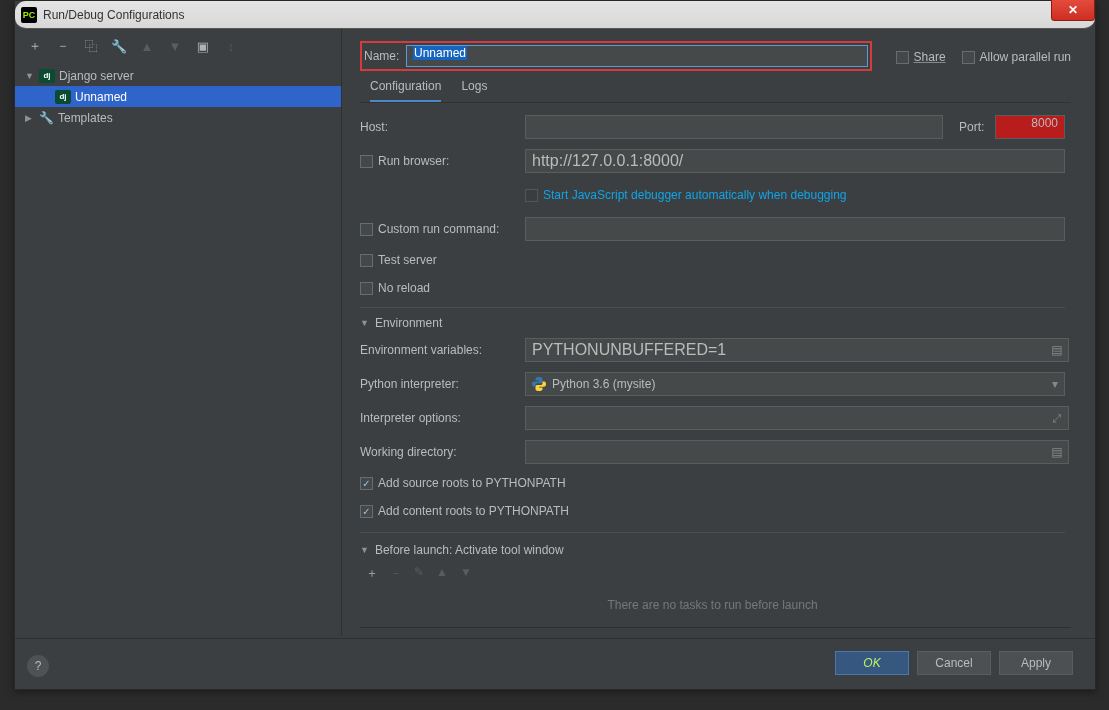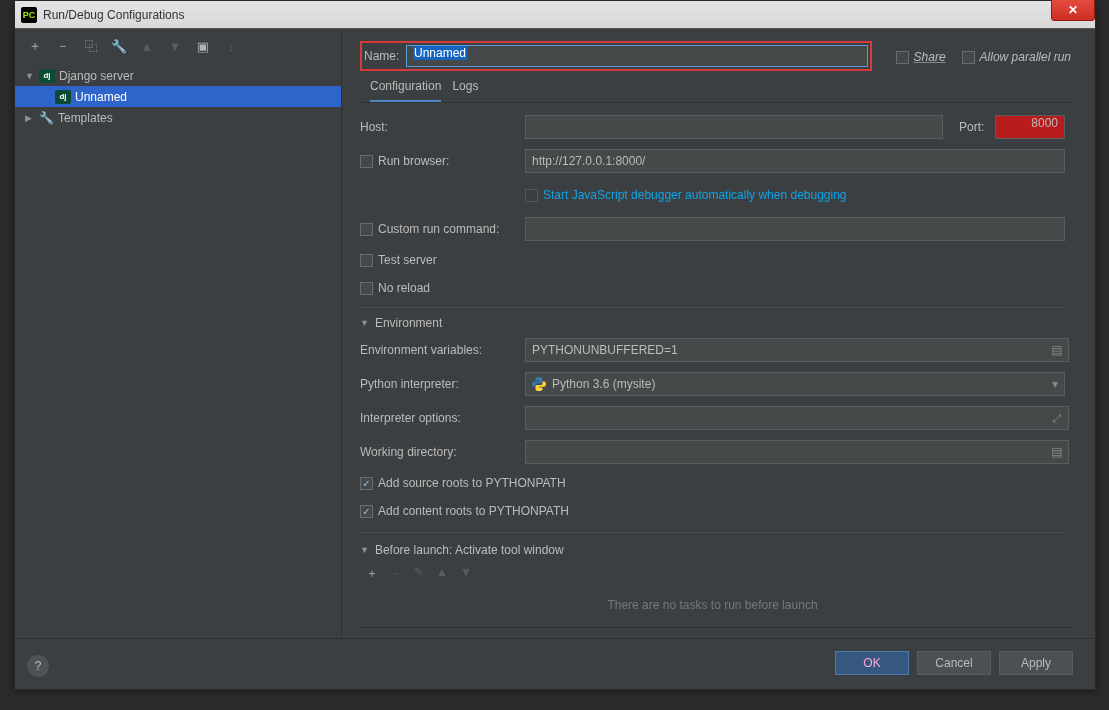--- a/index.html
+++ b/index.html
@@ -1,18 +1,18 @@
 <!DOCTYPE html>
 <html><head>
 <meta charset="utf-8">
 <style>
   * { box-sizing: border-box; margin:0; padding:0; }
   body { background:#2b2b2b; font-family:"Segoe UI",Arial,sans-serif; font-size:12px; color:#bbbbbb; width:1109px; height:710px; overflow:hidden; position:relative; }
   .dialog { position:absolute; top:0; left:14px; width:1082px; height:690px; background:#3c3f41; border:1px solid #282828; box-shadow:0 2px 8px rgba(0,0,0,0.4); }
-  .titlebar { height:28px; background:linear-gradient(#e4e4e4,#d8d8d8); border-bottom:1px solid #555; display:flex; align-items:center; padding-left:6px; color:#333; position:relative; }
+  .titlebar { height:28px; background:linear-gradient(#e4e4e4,#d8d8d8); border-bottom:1px solid #555; display:flex; align-items:center; padding-left:6px; color:#333; position:relative;border-radius:11px; }
   .pc-badge { width:16px; height:16px; background:#000; color:#9fef00; font-size:9px; font-weight:bold; display:flex; align-items:center; justify-content:center; border-radius:2px; margin-right:6px; }
   .titlebar-text { font-size:12px; color:#333; }
   .win-close { position:absolute; right:0; top:-2px; width:44px; height:22px; background:linear-gradient(#e34b3d,#cd2f22); color:#fff; display:flex; align-items:center; justify-content:center; border-radius:0 0 3px 3px; font-size:12px; font-weight:bold; border:1px solid #8b1a10; }
   .dialog-body { display:flex; height:607px; }
   .sidebar { width:327px; background:#3c3f41; border-right:1px solid #2d2f30; display:flex; flex-direction:column; }
   .toolbar { height:34px; display:flex; align-items:center; padding-left:12px; gap:12px; color:#afb1b3; }
   .tb-icon { width:16px; height:16px; display:flex; align-items:center; justify-content:center; font-size:13px; color:#afb1b3; cursor:pointer; }
   .tb-icon.dim { color:#5a5c5d; }
   .tree { flex:1; padding-top:2px; }
   .tree-row { display:flex; align-items:center; height:21px; padding-left:10px; gap:4px; cursor:pointer; }
@@ -22,35 +22,35 @@
   .tree-label { color:#bbbbbb; }
   .tree-row.selected .tree-label { color:#fff; }
   .wrench { color:#afb1b3; }
 
   .main { flex:1; display:flex; flex-direction:column; padding:16px 24px 8px 18px; position:relative; }
   .name-row { display:flex; align-items:center; height:24px; margin-bottom:10px; gap:10px; }
   .name-row .lbl { width:42px; }
   .name-input-wrap { flex:1; position:relative; border:2px solid #d73a3a; padding:2px; height:30px; display:flex; align-items:center; margin-top:-3px; }
   .name-input { flex:1; height:22px; background:#45494a; border:1px solid #5e9bd6; color:#fff; padding:0 6px; font-size:12px; }
   .name-input .sel { background:#1565c0; padding:0 1px; display:inline-block; }
-  .share-block { display:flex; align-items:center; gap:16px; margin-left:14px;font-style:italic; }
+  .share-block { display:flex; align-items:center; gap:16px; margin-left:14px; }
   .chk { display:flex; align-items:center; gap:5px; cursor:pointer; }
   .chk-box { width:13px; height:13px; border:1px solid #6b6b6b; background:#43494a; display:flex; align-items:center; justify-content:center; color:#a0c0e8; font-size:10px; }
   .chk-box.checked::after { content:"✓"; }
   .chk-label { color:#bbbbbb; }
   .chk-label.u { text-decoration:underline; text-decoration-color:#888; }
 
-  .tabs { display:flex; gap:11px; border-bottom:1px solid #323232; height:24px; padding-left:10px; margin-bottom:10px; }
+  .tabs { display:flex; gap:20px; border-bottom:1px solid #323232; height:24px; padding-left:10px; margin-bottom:10px; }
   .tab { color:#bbbbbb; padding-bottom:4px; cursor:pointer; }
   .tab.active { border-bottom:2px solid #4a88c7; }
 
   .form-area { flex:1; overflow:hidden; border:1px solid #2d2f30; border-top:none; border-left:none; border-right:none; padding-right:6px; }
   .frow { display:flex; align-items:center; min-height:28px; margin-bottom:6px; }
   .flabel { width:165px; color:#bbbbbb; }
-  .finput { flex:1; height:24px; background:#45494a; border:1px solid #5a5d5e; color:#bbbbbb; padding:0 6px; font-size:12px; display:flex; align-items:center; }
+  .finput { flex:1; height:24px; background:#45494a; border:1px solid #5a5d5e; color:#bbbbbb; padding:0 6px; font-size:16px; display:flex; align-items:center; }
   .port-lbl { margin-left:16px; width:36px; }
   .port-input { width:70px; height:24px; background:#b91c1c; border:1px solid #5a5d5e; color:#bbbbbb; text-align:right; padding:0 6px; }
   .dim-text { color:#0ea5e9; }
   .section-head { display:flex; align-items:center; gap:6px; margin:8px 0 6px 0; border-top:1px solid #4a4d4f; padding-top:8px; }
   .section-caret { font-size:9px; color:#919191; }
   .folder-icon { width:16px; color:#888; text-align:center; cursor:pointer; }
   .expand-icon { width:16px; color:#888; text-align:center; cursor:pointer; font-size:11px; }
   .dropdown { flex:1; height:24px; background:#45494a; border:1px solid #5a5d5e; display:flex; align-items:center; padding:0 6px; justify-content:space-between; cursor:pointer; }
   .py-icon { display:flex; align-items:center; gap:6px; }
   .py-logo { width:14px; height:14px; }
@@ -58,21 +58,21 @@
   .before-launch { margin-top:10px; }
   .bl-head { border-top:1px solid #4a4d4f; padding-top:10px; display:flex; align-items:center; gap:6px; }
   .bl-tools { display:flex; gap:12px; margin-top:8px; padding-left:6px; }
   .bl-tool { color:#afb1b3; cursor:pointer; }
   .bl-tool.dim { color:#5a5c5d; }
   .bl-empty { height:24px; margin-top:6px; text-align:center; color:#777; display:flex; align-items:flex-end; justify-content:center; }
 
   .help-btn { position:absolute; left:12px; bottom:12px; width:22px; height:22px; border-radius:50%; background:#4e5254; color:#bbbbbb; display:flex; align-items:center; justify-content:center; cursor:pointer; font-size:12px; }
   .button-row { position:absolute; right:22px; bottom:14px; display:flex; gap:8px; }
   .btn { height:24px; width:74px; display:flex; align-items:center; justify-content:center; border:1px solid #5a5d5e; background:#4c5052; color:#bbbbbb; cursor:pointer; font-size:12px; }
-  .btn.primary { background:#365880; border-color:#4a78a8; color:#f9a8d4; }
+  .btn.primary { background:#365880; border-color:#4a78a8; color:#bef264;font-style:italic; }
   .footer-sep { position:absolute; left:0; right:0; bottom:50px; border-top:1px solid #2d2f30; }
 </style>
 </head>
 <body>
 
 <div class="dialog">
   <div class="titlebar">
     <div class="pc-badge">PC</div>
     <span class="titlebar-text">Run/Debug Configurations</span>
     <div class="win-close">✕</div>

